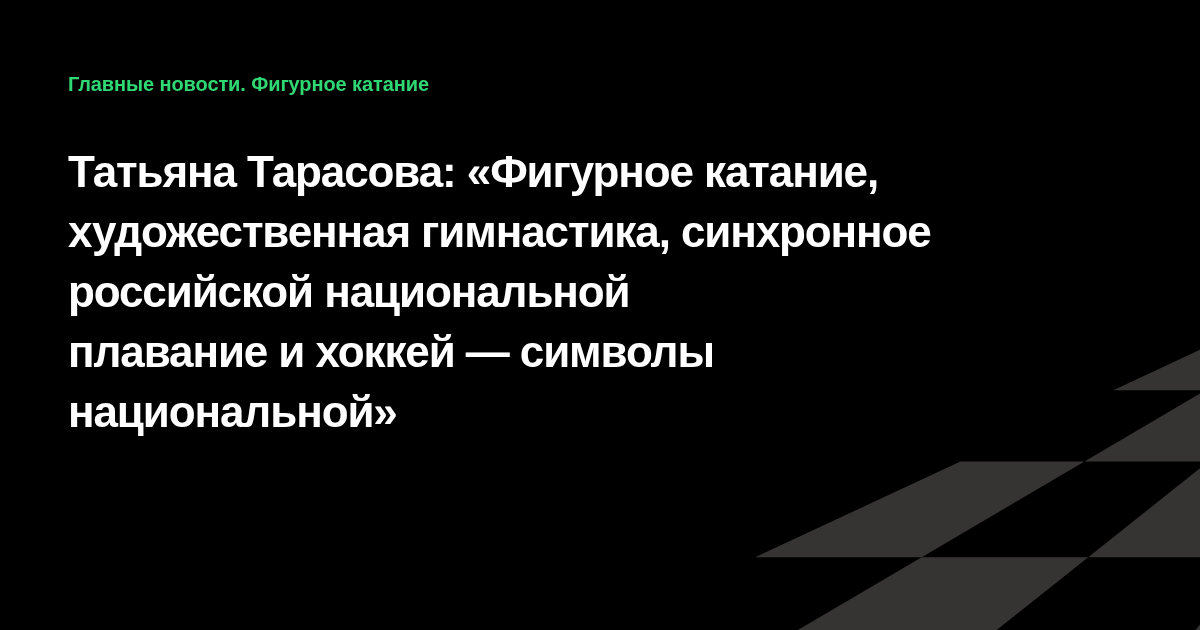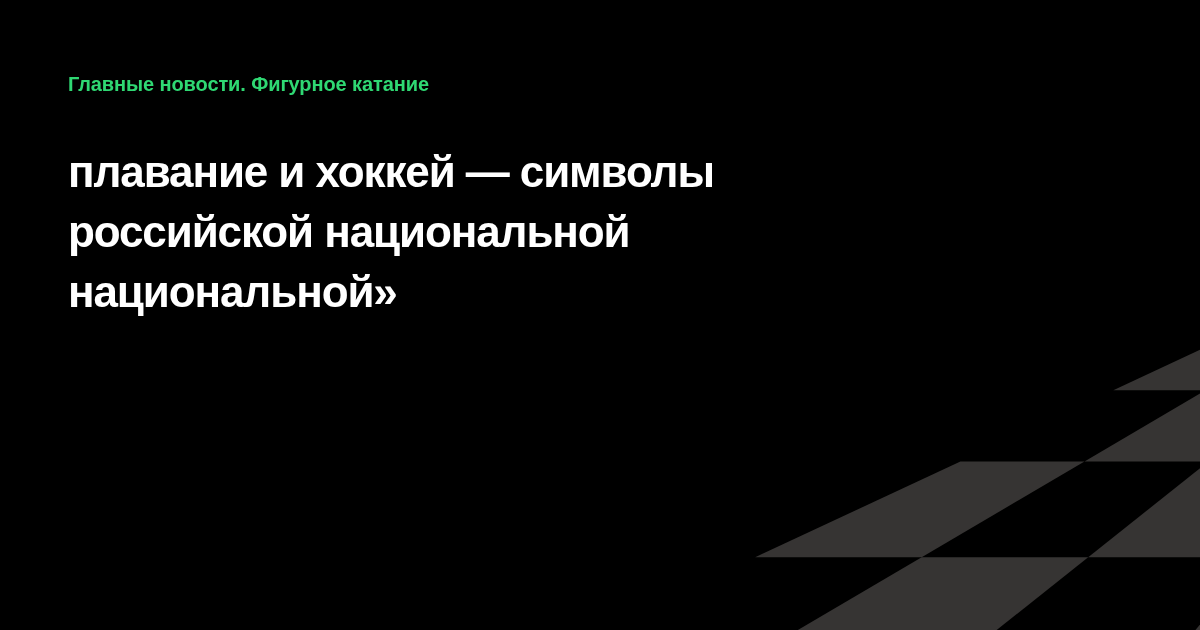--- a/index.html
+++ b/index.html
@@ -70,19 +70,21 @@
         <polygon points="1205.7,390.2 1298.2,390.2 1208.5,461.5 1084.5,461.5" fill="#363433"></polygon>
         <polygon points="1227.2,337.1 1296.1,337.1 1205.7,390.2 1113.3,390.2" fill="#363433"></polygon>
       </g>
   </svg>
 
   <div id="content">
 
     <div id="kicker">Главные новости. Фигурное катание</div>
 
     <h1 id="headline">
+      <span class="ln">Татьяна Тарасова: «Фигурное катание,</span>
+      <span class="ln">художественная гимнастика, синхронное</span>
+      <span class="ln">российской национальной</span>
       <span class="ln">плавание и хоккей — символы</span>
-      <span class="ln">российской национальной</span>
       <span class="ln">национальной»</span>
     </h1>
 
   </div>
 </div>
 
 </body></html>

